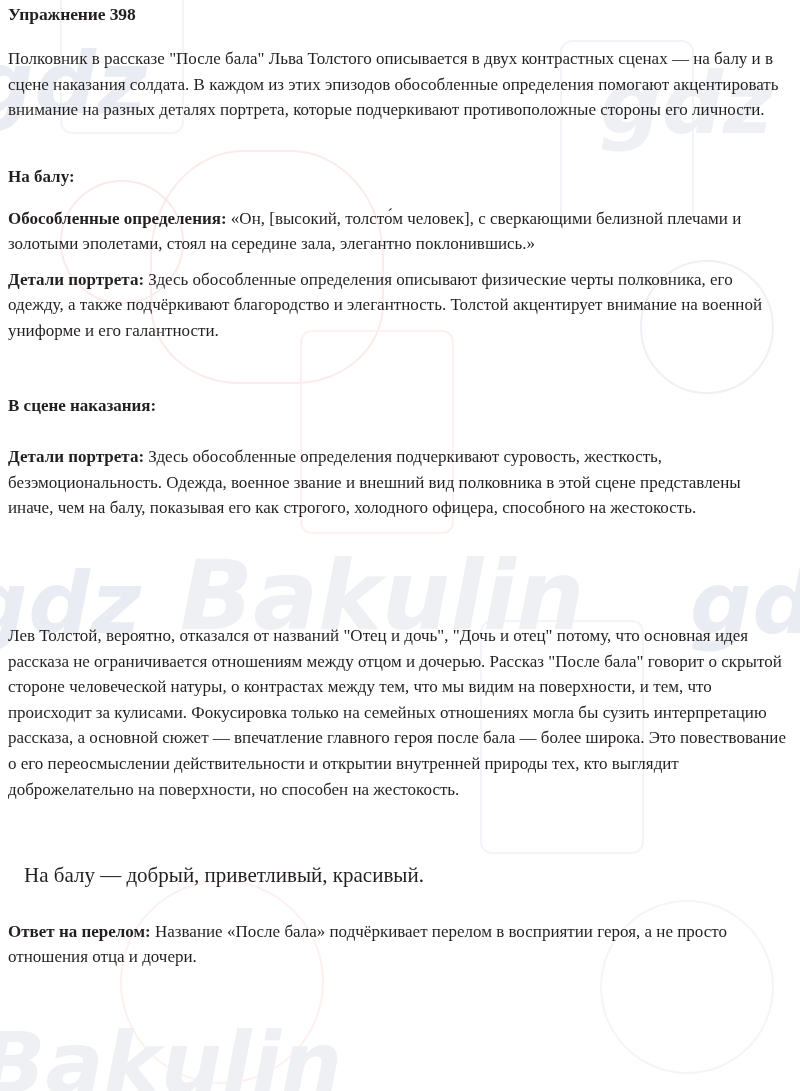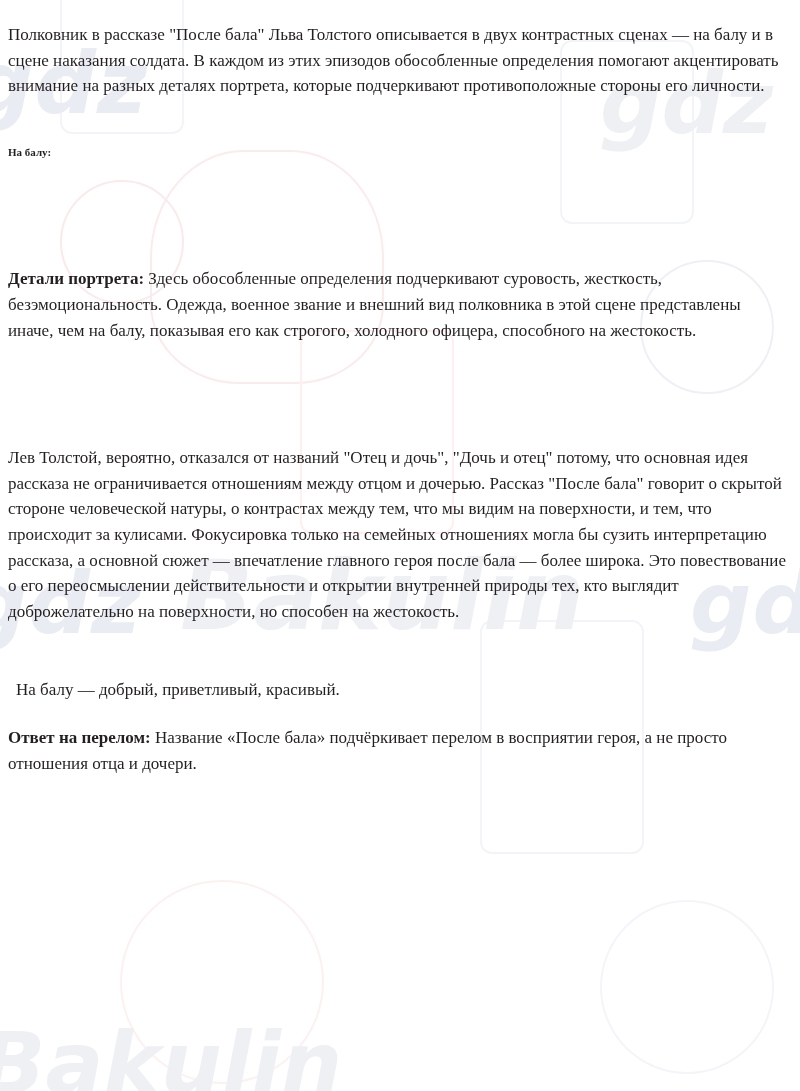--- a/index.html
+++ b/index.html
@@ -91,32 +91,32 @@
   .gap-big     { height: 49px; }
   .gap-huge    { height: 51px; }
   .gap-small   { height: 14px; }
   .gap-compare { height: 45px; }
   .gap-tiny    { height: 10px; }
 
   .heading {
     margin: 0;
     padding: 0;
     font-weight: 700;
-    font-size: 11px;
+    font-size: 17px;
     line-height: 25.6px;
   }
 
   .lead {
     font-weight: 700;
   }
 
   .cmp-line {
-    margin: 8px;
+    margin: 16px;
     padding: 0;
-    font-size: 17px;
+    font-size: 21px;
     line-height: 25.6px;
   }
 </style>
 </head>
 <body>
 
 <div class="wm-layer">
   <div class="wm-rect" style="left:60px; top:-40px; width:120px; height:170px;"></div>
   <div class="wm-rect" style="left:560px; top:40px; width:130px; height:180px;"></div>
   <div class="wm-blob" style="left:150px; top:150px; width:230px; height:230px; border-color:#fbeceb;"></div>
@@ -130,37 +130,41 @@
   <div class="wm wm-word-a" style="left:-28px; top:40px;">gdz</div>
   <div class="wm wm-word-b" style="left:600px; top:60px;">gdz</div>
   <div class="wm wm-word-a" style="left:-34px; top:560px;">gdz</div>
   <div class="wm wm-word-b" style="left:180px; top:548px; font-size:96px;">Bakulin</div>
   <div class="wm wm-word-a" style="left:690px; top:560px;">gdz</div>
   <div class="wm wm-word-b" style="left:-20px; top:1020px;">Bakulin</div>
 </div>
 
 <div class="page">
 
+  <h1 class="ex-title">Упражнение 398</h1>
 
   <div class="gap-intro"></div>
 
   <p class="para">Полковник в рассказе "После бала" Льва Толстого описывается в двух контрастных сценах — на балу и в сцене наказания солдата. В каждом из этих эпизодов обособленные определения помогают акцентировать внимание на разных деталях портрета, которые подчеркивают противоположные стороны его личности.</p>
 
   <div class="gap-sec"></div>
 
   <p class="heading">На балу:</p>
 
   <div class="gap-block"></div>
 
+  <p class="para"><span class="lead">Обособленные определения:</span><span> «Он, [высокий, толсто́м человек], с сверкающими белизной плечами и золотыми эполетами, стоял на середине зала, элегантно поклонившись.»</span></p>
 
   <div class="gap-tiny"></div>
 
+  <p class="para"><span class="lead">Детали портрета:</span><span> Здесь обособленные определения описывают физические черты полковника, его одежду, а также подчёркивают благородство и элегантность. Толстой акцентирует внимание на военной униформе и его галантности.</span></p>
 
   <div class="gap-big"></div>
 
+  <p class="heading">В сцене наказания:</p>
 
   <div class="gap-block"></div>
 
 
   <div class="gap-tiny"></div>
 
   <p class="para"><span class="lead">Детали портрета:</span><span> Здесь обособленные определения подчеркивают суровость, жесткость, безэмоциональность. Одежда, военное звание и внешний вид полковника в этой сцене представлены иначе, чем на балу, показывая его как строгого, холодного офицера, способного на жестокость.</span></p>
 
   <div class="gap-huge"></div>
 

